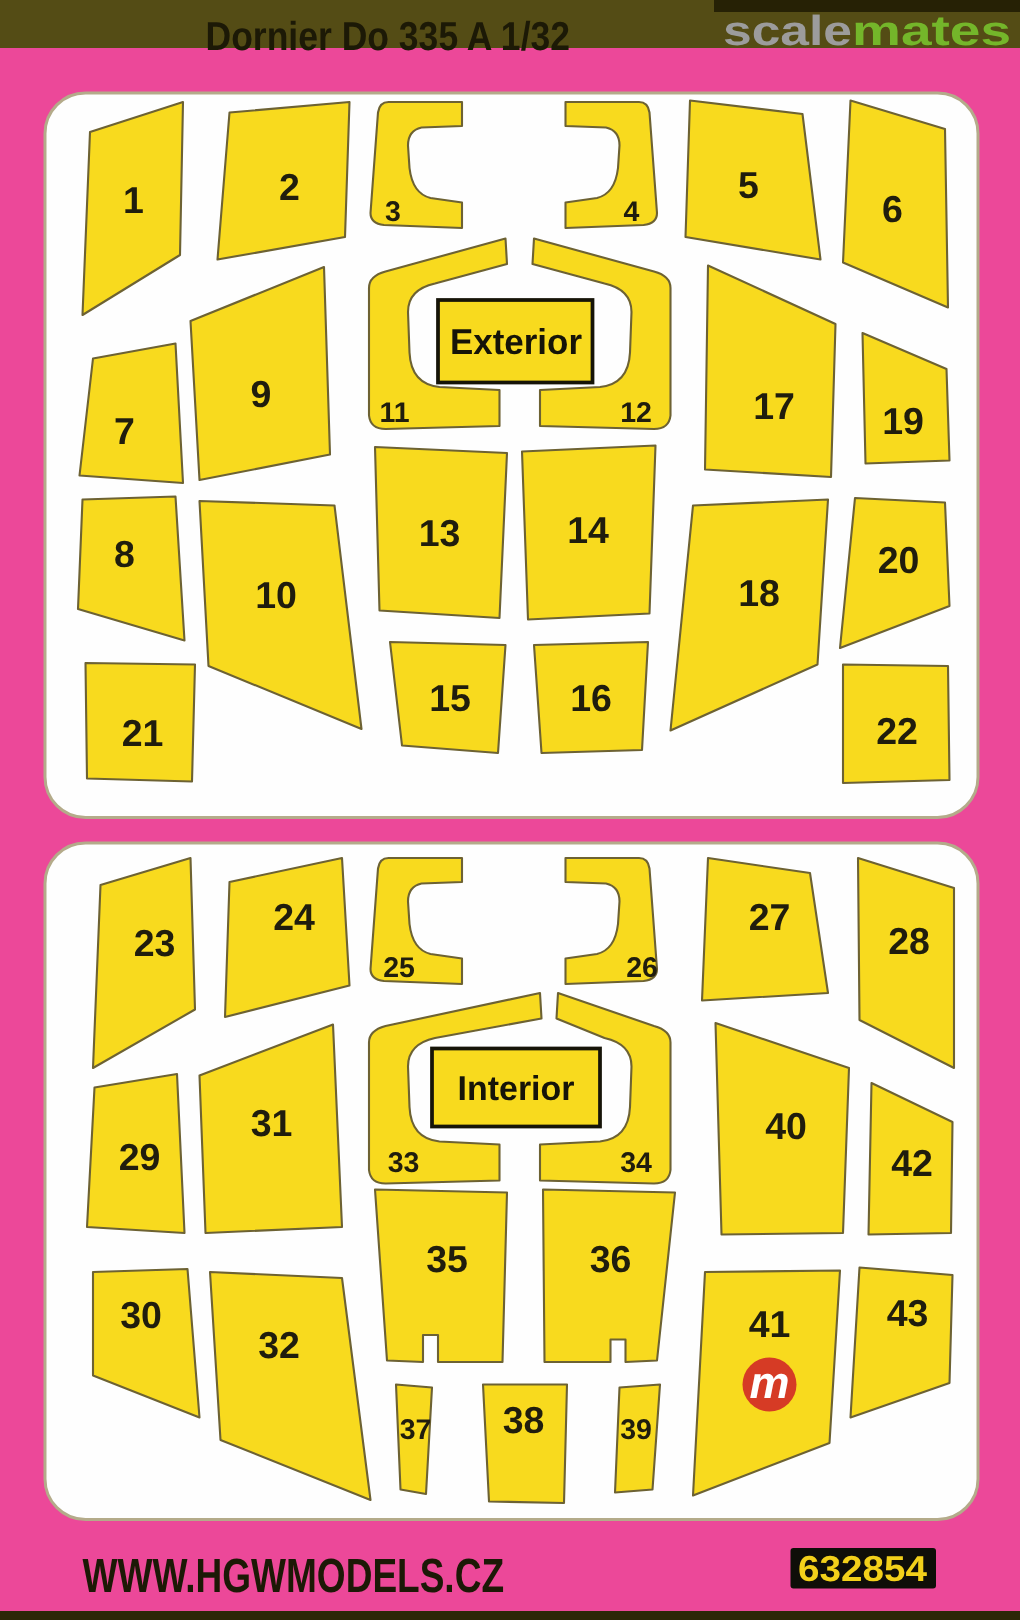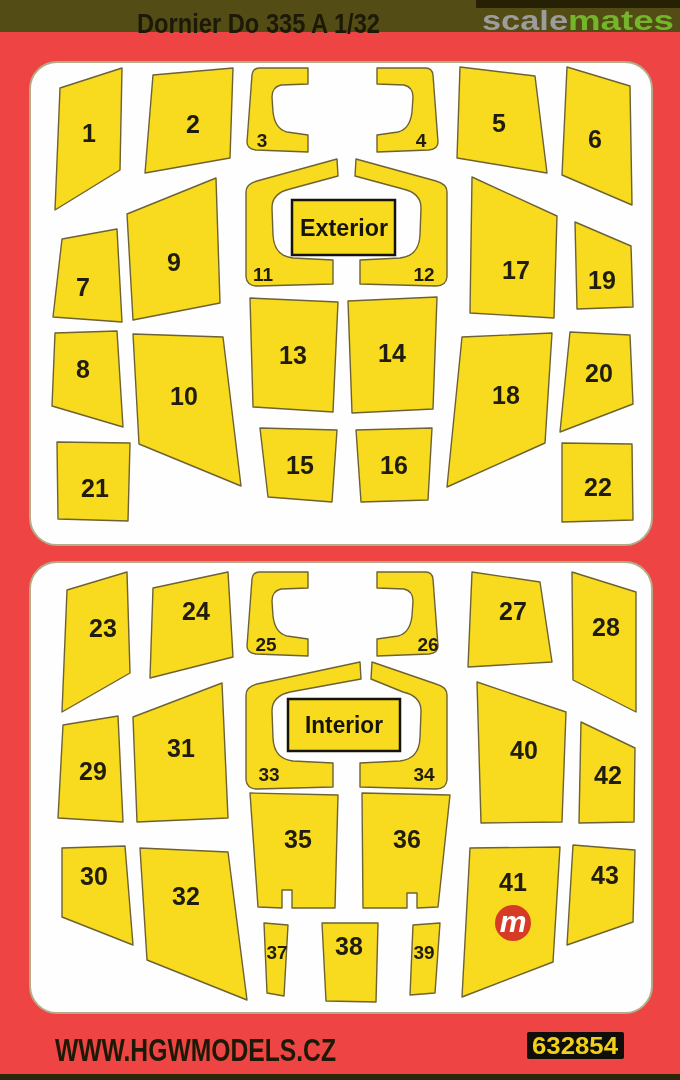--- a/index.html
+++ b/index.html
@@ -1,16 +1,16 @@
 <!DOCTYPE html>
 <html><head>
 <meta charset="utf-8">
 <style>
   html,body{margin:0;padding:0;background:#888;}
-  .stage{position:relative;width:680px;height:1080px;background:#ef4444;overflow:hidden;margin:0 auto;}
+  .stage{position:relative;width:680px;height:1080px;background:#ec4899;overflow:hidden;margin:0 auto;}
   svg{position:absolute;left:0;top:0;}
   text{font-family:"Liberation Sans","DejaVu Sans",sans-serif;font-weight:bold;}
   .num{font-size:25px;fill:#201d0d;text-anchor:middle;}
   .num-sm{font-size:19px;fill:#201d0d;text-anchor:middle;}
   .piece{fill:#f8da1e;stroke:#6d6233;stroke-width:1.4;stroke-linejoin:round;}
   .panel{fill:#fefefe;stroke:#b4ab8a;stroke-width:2;}
   .labelbox{fill:#f8da1e;stroke:#161408;stroke-width:2.5;}
   .cap{text-anchor:middle;fill:#161408;}
 </style>
 </head>

